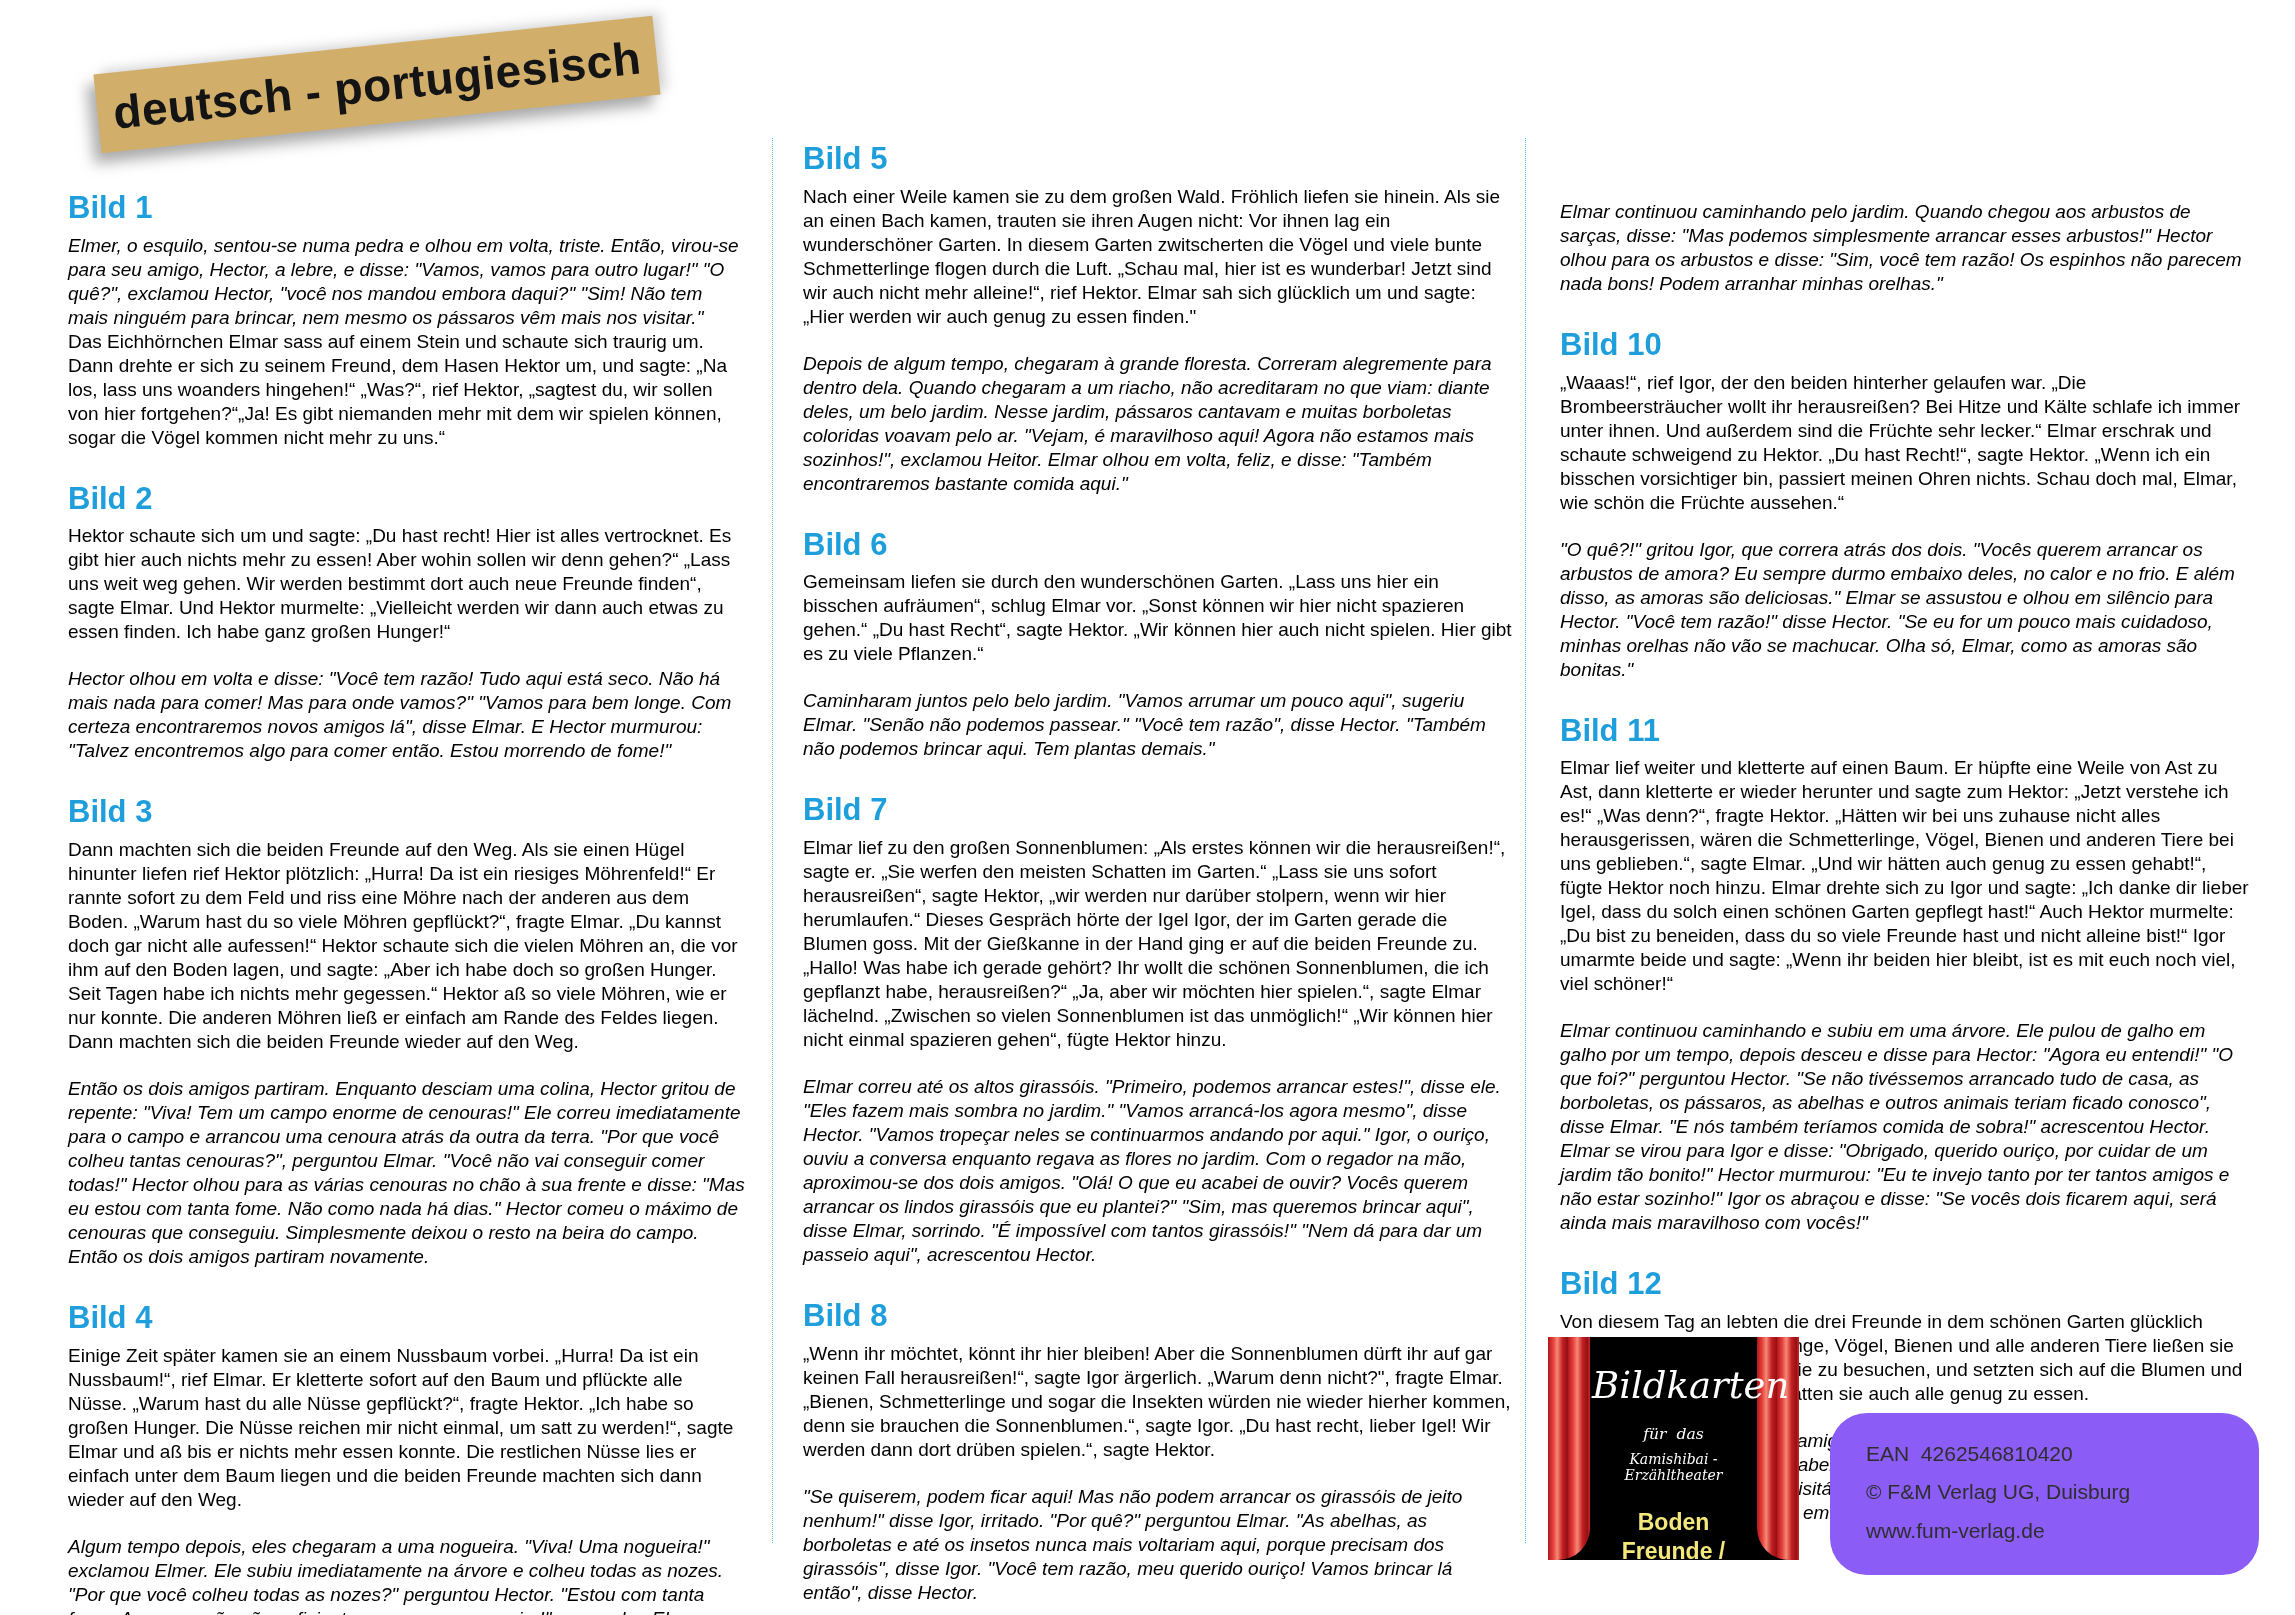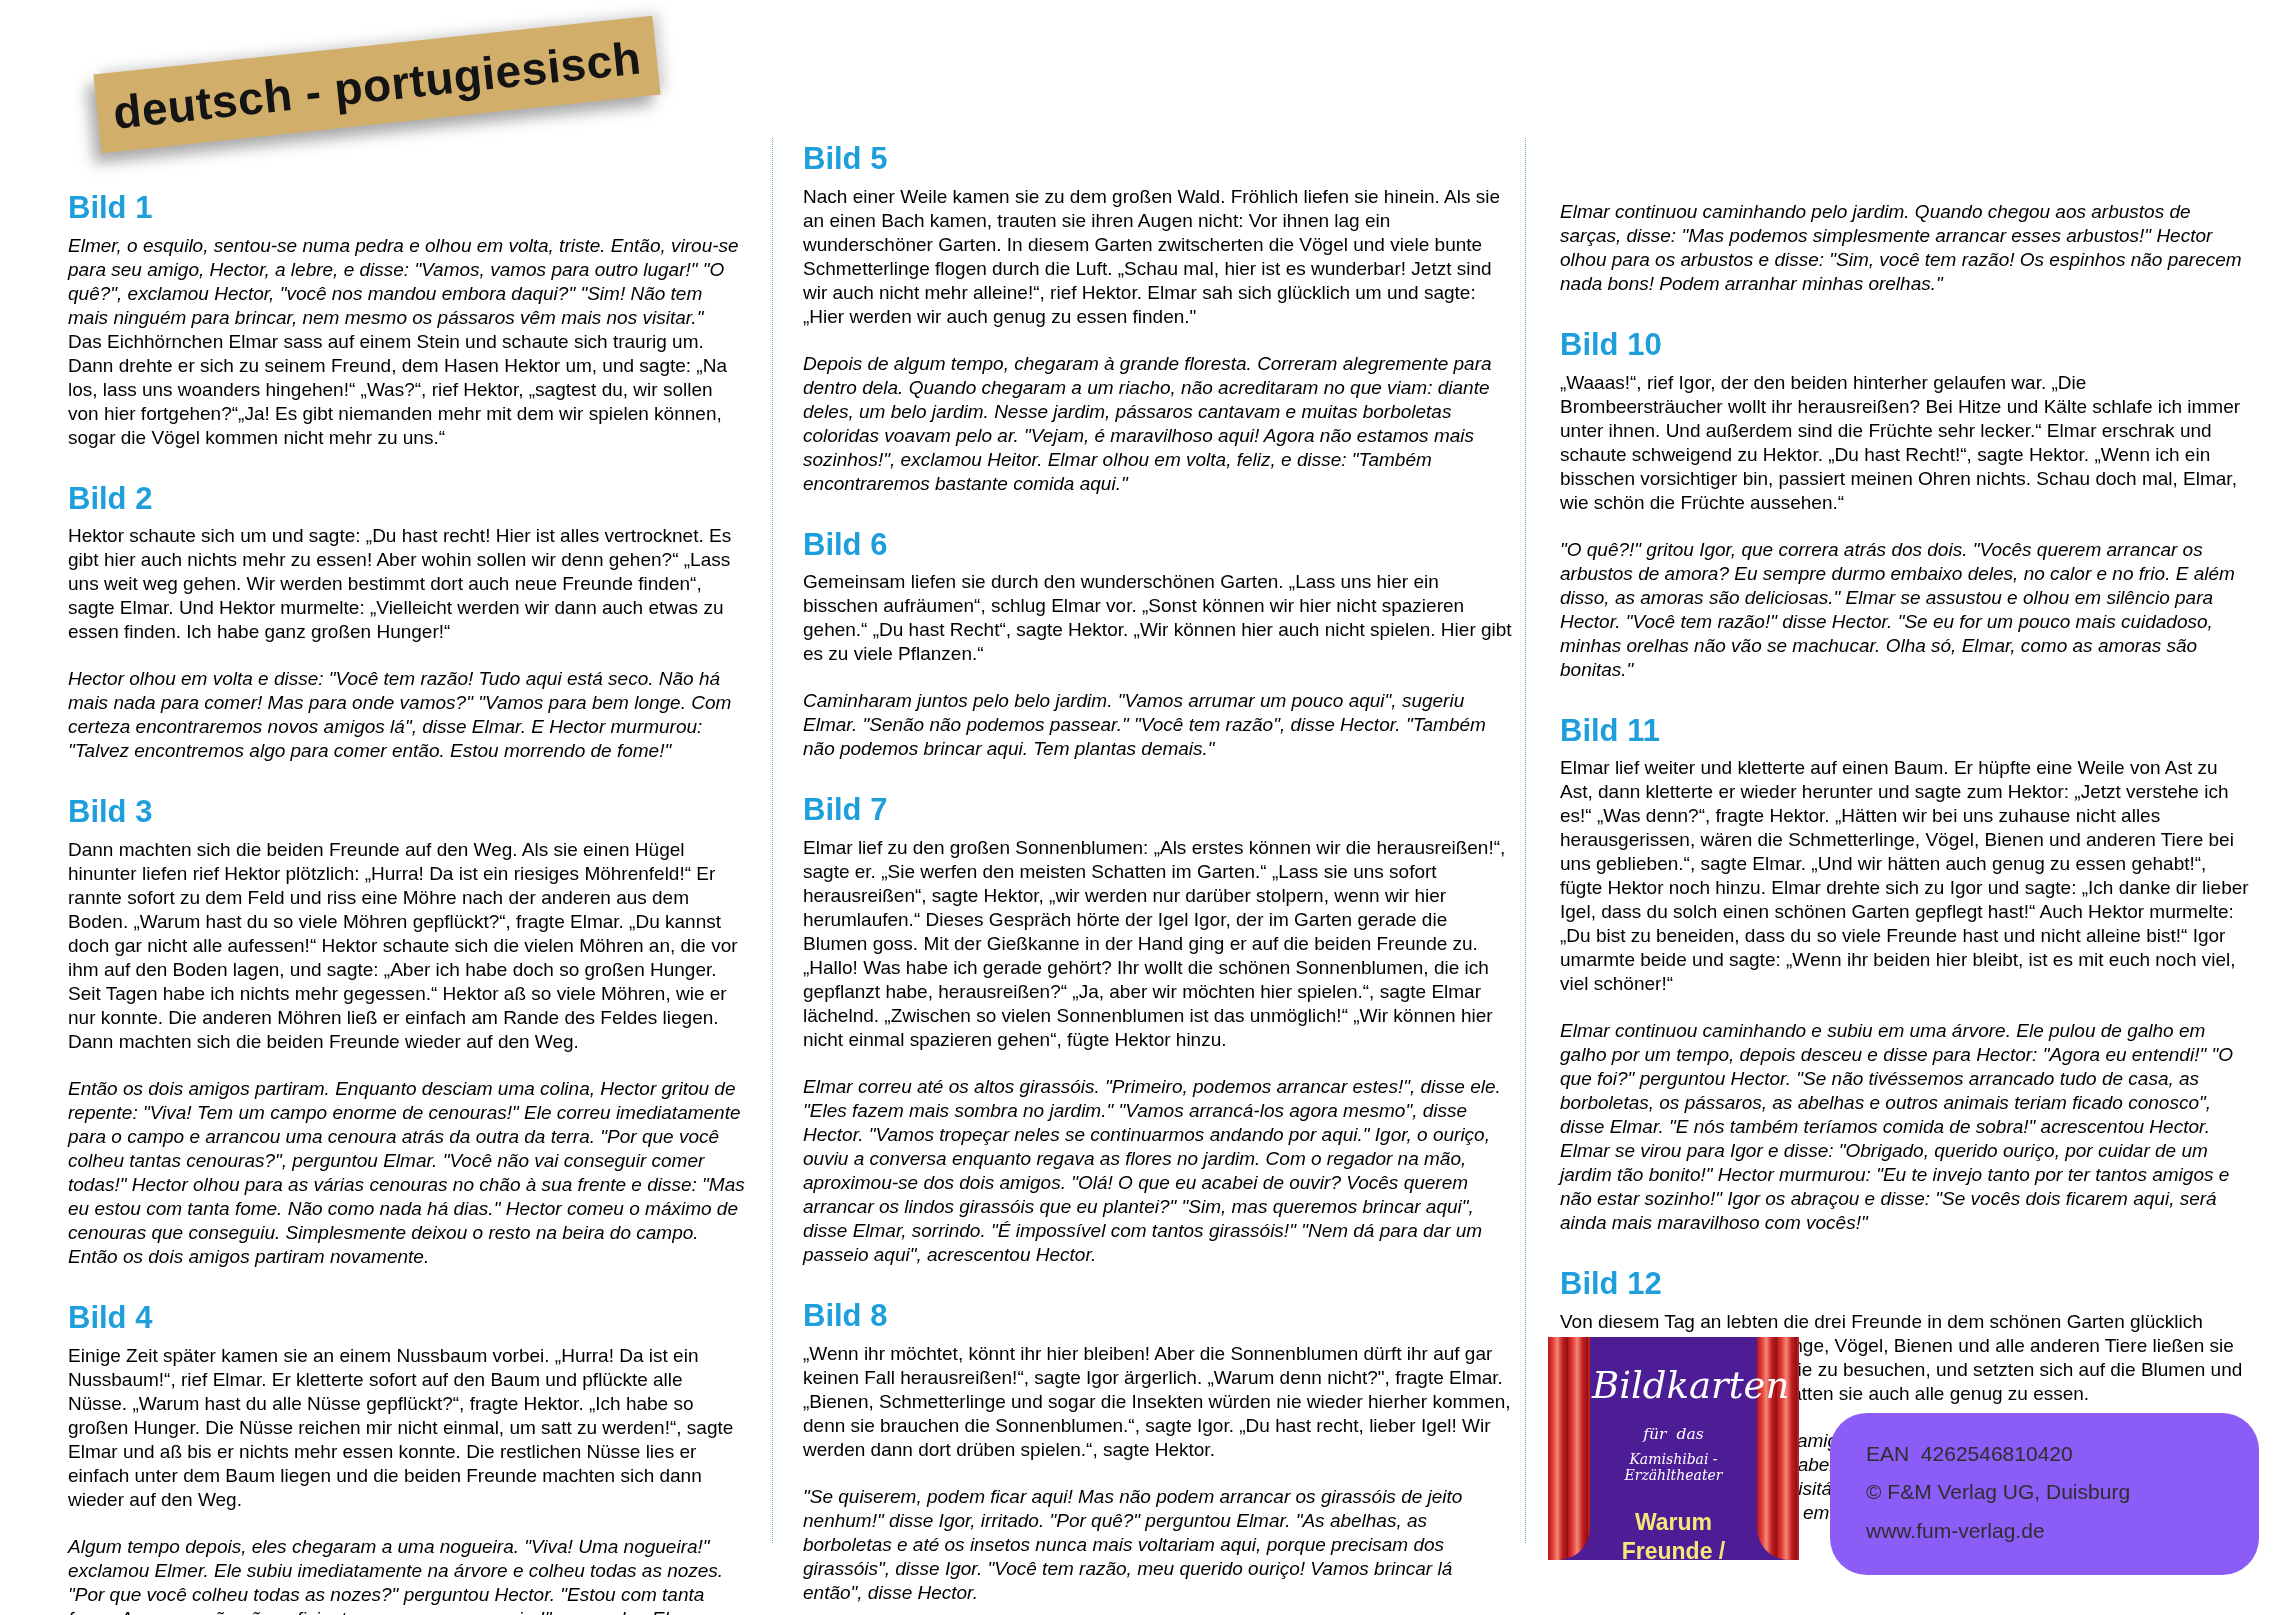--- a/index.html
+++ b/index.html
@@ -35,21 +35,21 @@
   .section { margin:0 0 33px 0; }
   .section:last-child { margin-bottom:0; }
   p.para { font-size:19px; line-height:24px; margin:0; }
   p.de { margin-bottom:23px; }
   p.pt { font-style:italic; }
   p.pt-cont { margin-bottom:33px; }
 
   
   .logo {
     position:absolute; left:1548px; top:1337px; width:251px; height:223px;
-    background:#4c1d95; overflow:hidden;
+    background:#000000; overflow:hidden;
   }
   .curtain {
     position:absolute; top:0; bottom:0; width:42px;
     background:repeating-linear-gradient(90deg,
       #b3161a 0px, #e8453f 5.5px, #f58a76 9.2px, #c21e22 14.7px, #8f0f12 20px);
   }
   .curtain-left  { left:0;  border-radius:0 0 32px 0; }
   .curtain-right { right:0; border-radius:0 0 0 32px; }
   .logo-inner { position:absolute; left:44px; right:44px; top:0; bottom:0; text-align:center; }
   .logo-title { margin-top:28.5px; font-family:"DejaVu Serif", serif; font-style:italic;
@@ -148,21 +148,21 @@
   </div>
 
   <div class="logo">
     <div class="curtain curtain-left"></div>
     <div class="curtain curtain-right"></div>
     <div class="logo-inner">
       <div class="logo-title">Bildkarten</div>
       <div class="logo-sub1">für  das</div>
       <div class="logo-sub2">Kamishibai - Erzähltheater</div>
       <div class="logo-y-block">
-        <div class="logo-y">Warum Freunde /</div>
+        <div class="logo-y">Boden Freunde /</div>
         <div class="logo-y">Dois amigos</div>
       </div>
     </div>
   </div>
 
   <div class="ean">
     <p>EAN  4262546810420</p>
     <p>© F&amp;M Verlag UG, Duisburg</p>
     <p>www.fum-verlag.de</p>
   </div>

